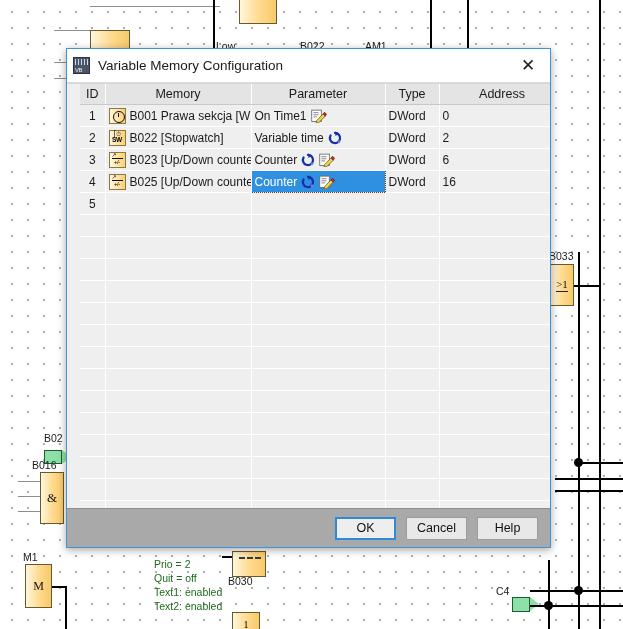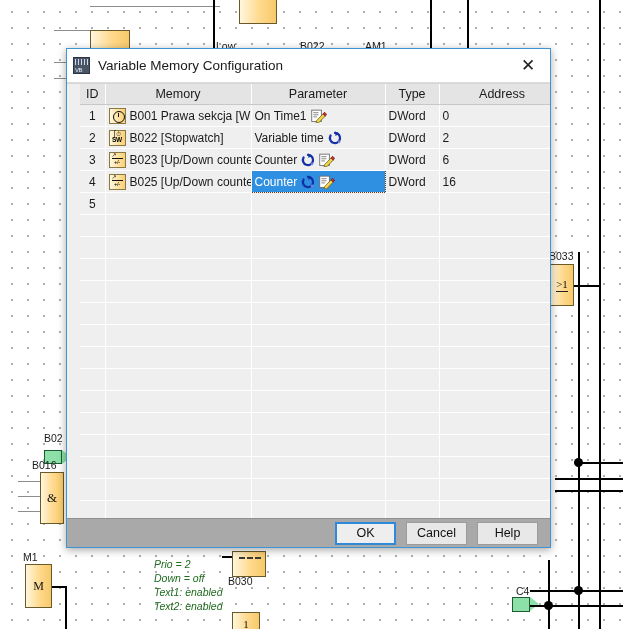--- a/index.html
+++ b/index.html
@@ -66,21 +66,20 @@
     border-top: 7px solid transparent;
     border-bottom: 7px solid transparent;
     border-left: 9px solid #8ce0a8;
   }
   .green-text {
     position: absolute;
     color: #1f6b1f;
     font-size: 10.5px;
     font-family: "Liberation Sans", sans-serif;
     white-space: nowrap;
-    font-style: italic;
   }
   .dash-blk {
     position: absolute;
     background: linear-gradient(to right, #fff6dd 0%, #ffd98c 55%, #f7c96b 100%);
     border: 1.3px solid #6a5a2a;
     box-sizing: border-box;
   }
   .dash-inner {
     position: absolute; top: 5px; left: 6px;
     width: 22px; border-top: 2px dashed #3a3a3a;
@@ -232,21 +231,21 @@
   tr.selrow td.sel-cell {
     background: #2f8fe0;
     color: #ffffff;
     border: 1px dotted #6b3a1a;
     box-sizing: border-box;
   }
 
   
   .footer {
     flex: 0 0 auto;
-    height: 29px;
+    height: 39px;
     background: #a9a9a9;
     border-top: 1px solid #8f8f8f;
     display: flex;
     align-items: center;
     justify-content: flex-end;
     gap: 10px;
     padding-right: 12px;
     box-sizing: border-box;
   }
   .btn {
@@ -308,35 +307,35 @@
   <div class="wire-g" style="left:18px; top:511px; width:22px;"></div>
 
   <div class="blk-lbl" style="left:23px; top:551px;">M1</div>
   <div class="blk" style="left:25px; top:564px; width:27px; height:44px;">
     <span style="font-size:12px;">M</span>
   </div>
   <div class="wire-v" style="left:65px; top:586px; height:44px;"></div>
   <div class="wire-h" style="left:52px; top:586px; width:14px;"></div>
 
   <div class="green-text" style="left:154px; top:558px;">Prio = 2</div>
-  <div class="green-text" style="left:154px; top:572px;">Down = off</div>
+  <div class="green-text" style="left:154px; top:572px;">Quit = off</div>
   <div class="green-text" style="left:154px; top:586px;">Text1: enabled</div>
   <div class="green-text" style="left:154px; top:600px;">Text2: enabled</div>
 
   <div class="dash-blk" style="left:232px; top:551px; width:34px; height:26px;">
     <div class="dash-inner"></div>
   </div>
   <div class="wire-h" style="left:222px; top:556px; width:10px;"></div>
 
   <div class="blk-lbl" style="left:228px; top:575px;">B030</div>
   <div class="blk" style="left:232px; top:612px; width:28px; height:24px;">
     <span style="font-size:11px;">1</span>
   </div>
 
-  <div class="blk-lbl" style="left:496px; top:585px;margin-left:20px;">C4</div>
+  <div class="blk-lbl" style="left:496px; top:585px;">C4</div>
   <div class="ga-body" style="left:512px; top:597px; width:18px; height:15px;"></div>
   <div class="ga-tip" style="left:530px; top:597px;"></div>
   <div class="wire-h" style="left:530px; top:590px; width:93px;"></div>
   <div class="wire-h" style="left:530px; top:605px; width:93px;"></div>
   <div class="junction" style="left:574px; top:586px;"></div>
   <div class="junction" style="left:544px; top:601px;"></div>
   <div class="wire-v" style="left:548px; top:560px; height:69px;"></div>
 
   <div class="junction" style="left:574px; top:458px;"></div>
   <div class="wire-h" style="left:578px; top:462px; width:45px;"></div>

